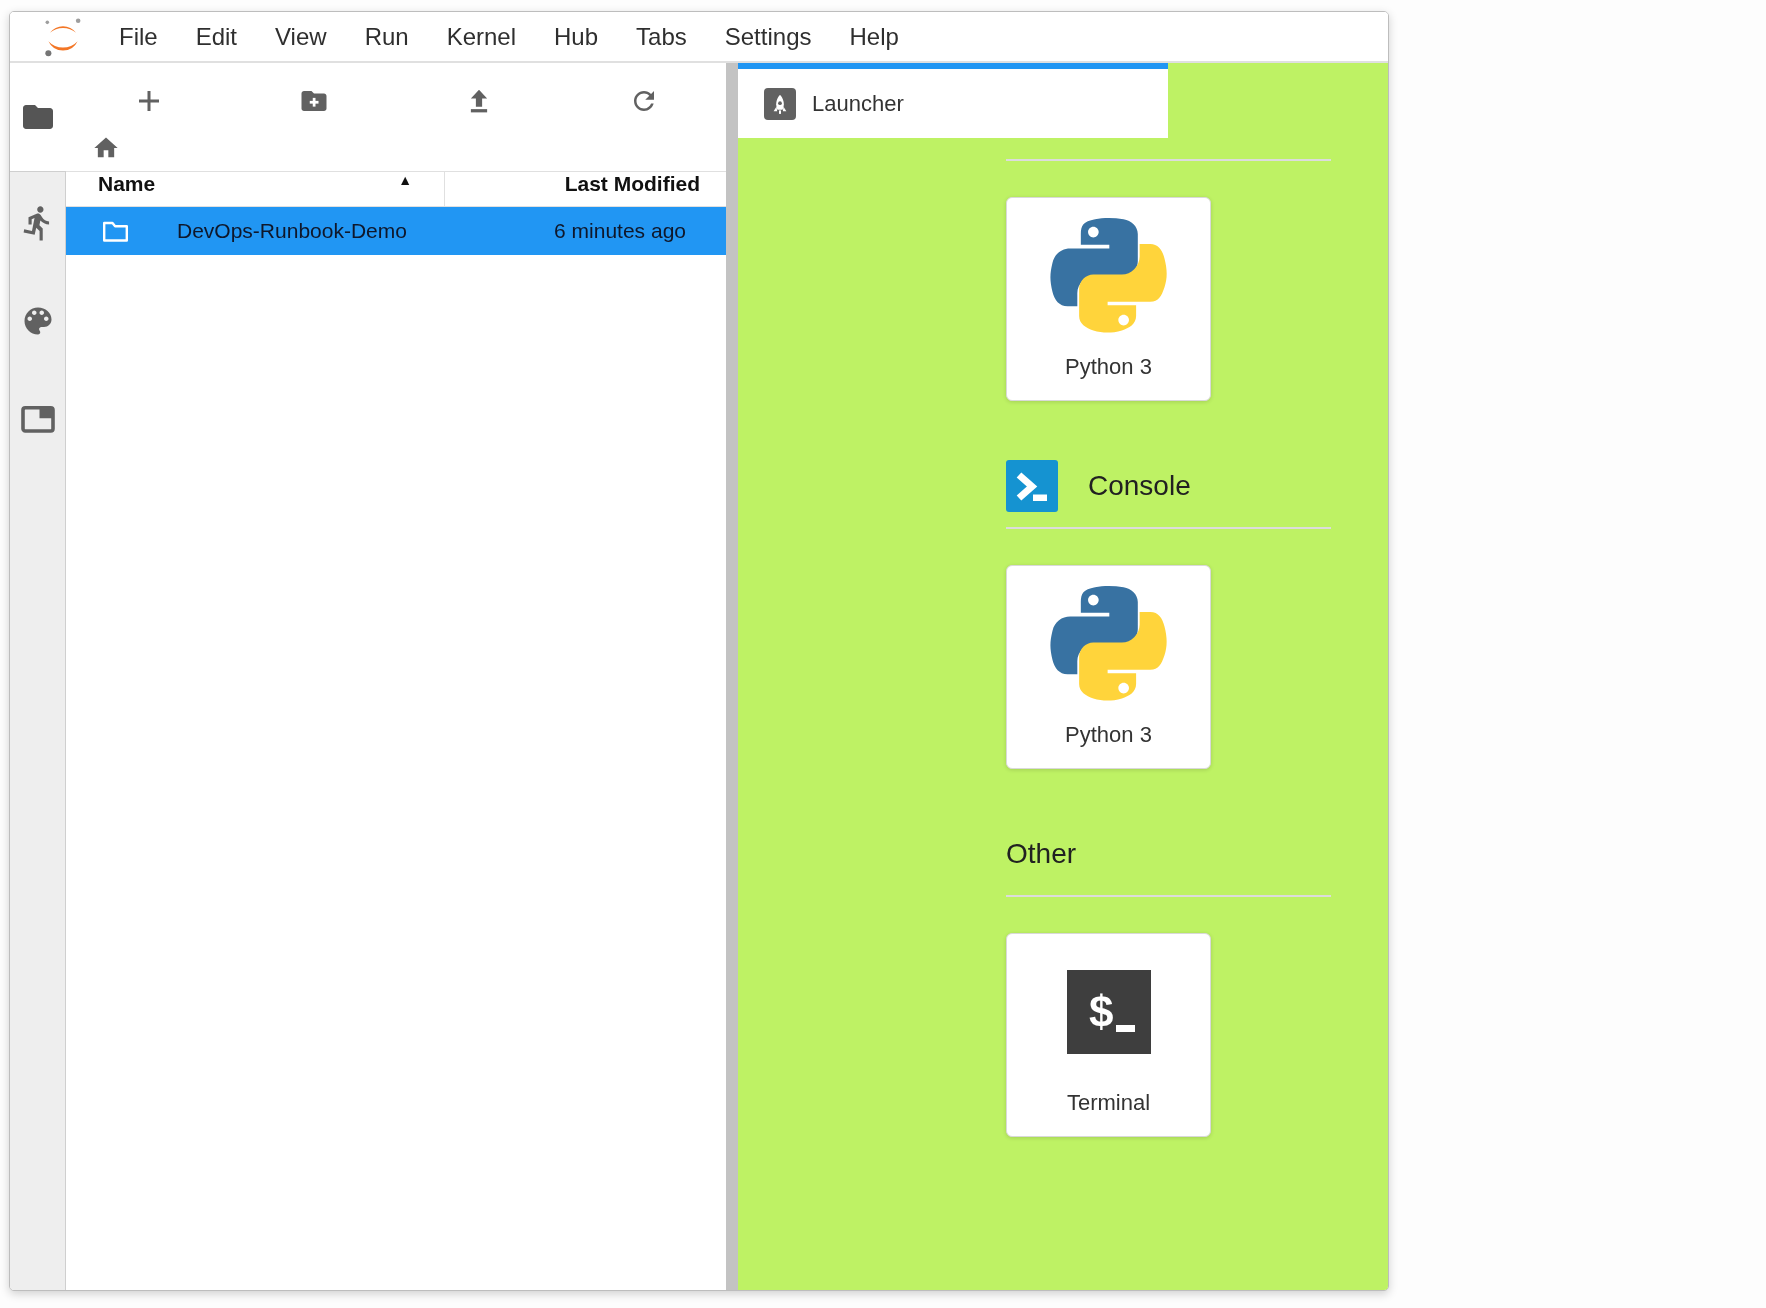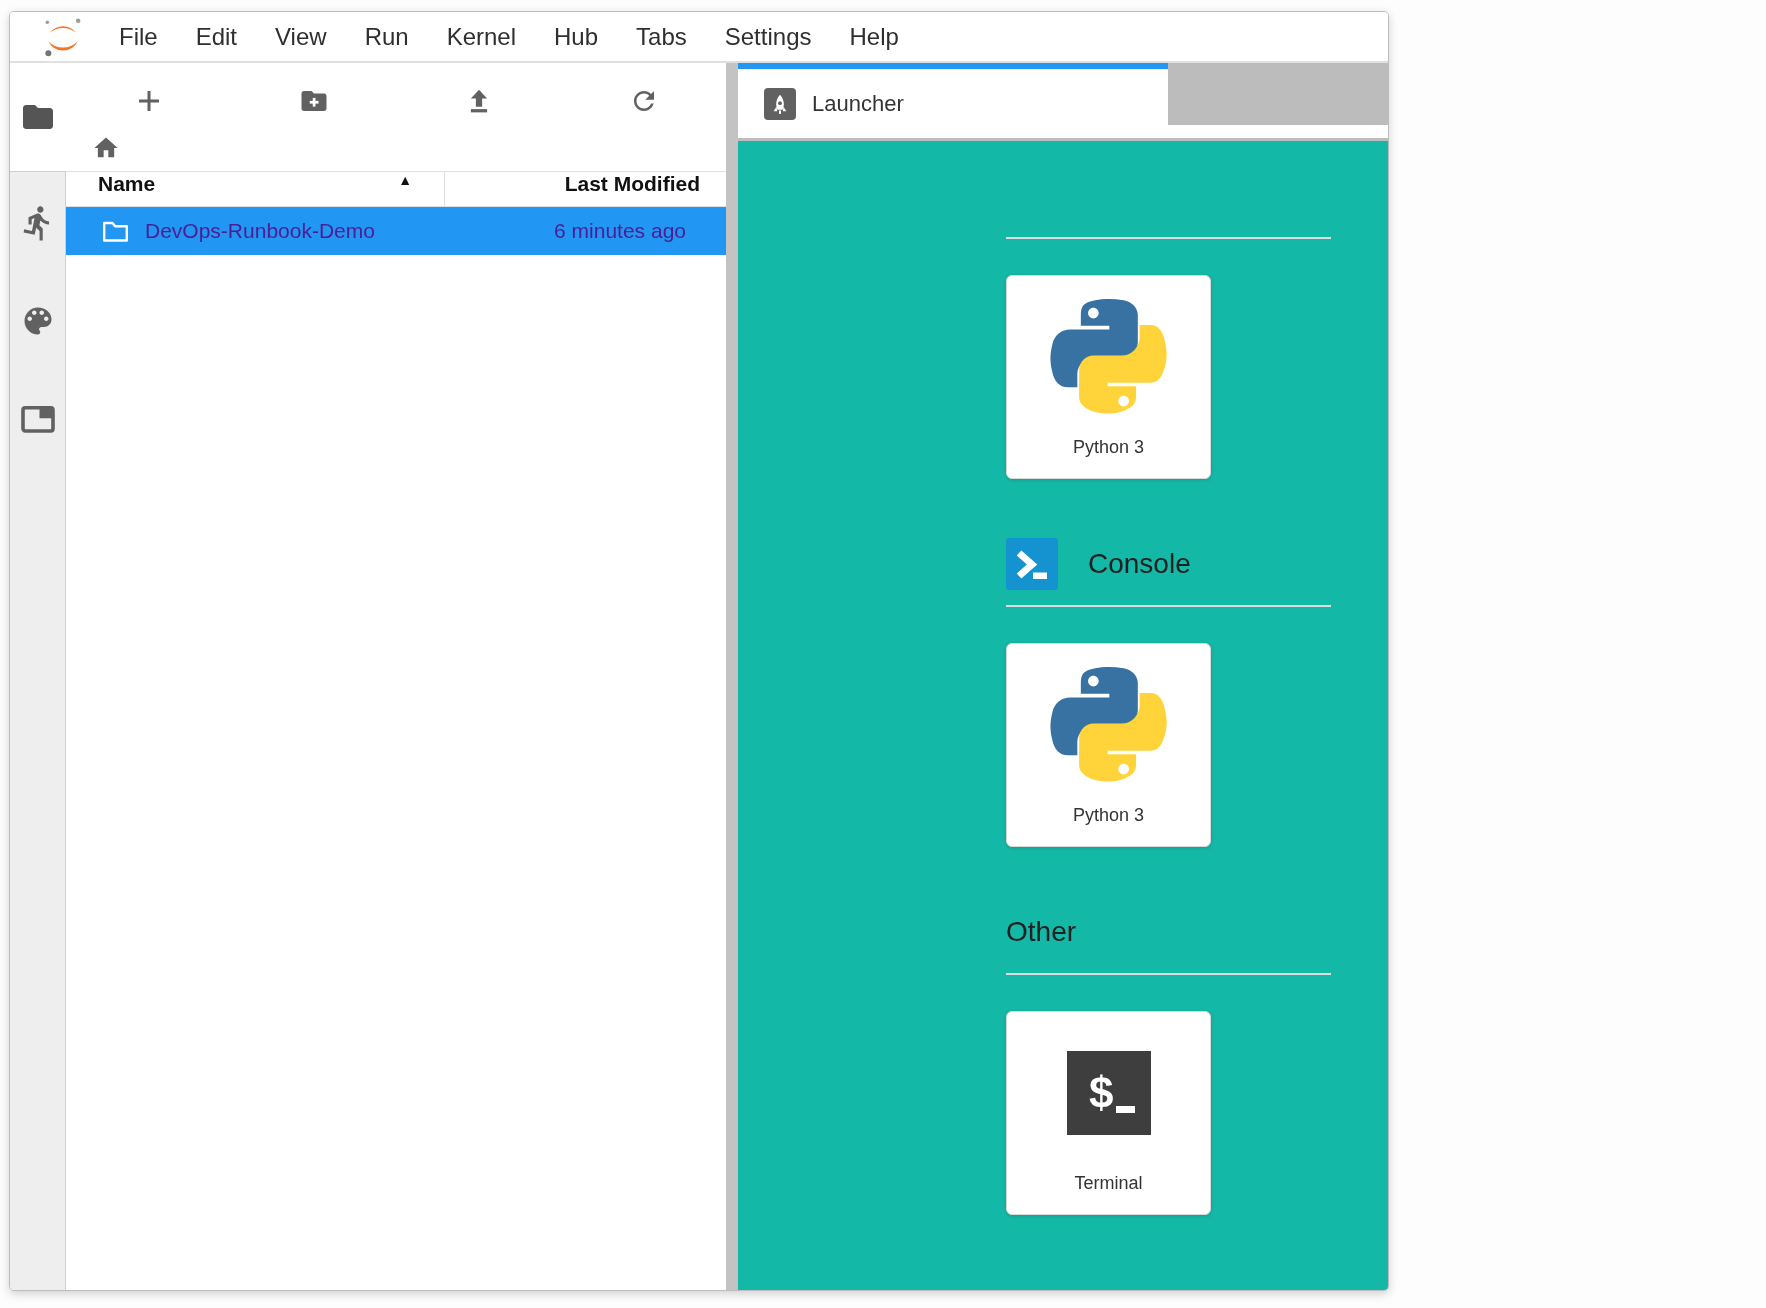--- a/index.html
+++ b/index.html
@@ -42,31 +42,31 @@
     height:36px; flex:none; display:flex; align-items:stretch;
     border-top:1px solid #e0e0e0; border-bottom:1px solid #e0e0e0;
     font-size:21px; font-weight:bold; color:#111;
   }
   .col-name { flex:1; display:flex; align-items:flex-start; padding-left:32px; }
   .sort-indicator { margin-left:auto; margin-right:32px; font-size:14px; color:#111; }
   .col-sep { width:1px; background:#e0e0e0; }
   .col-modified { width:281px; flex:none; display:flex; align-items:flex-start; justify-content:flex-end; padding-right:26px; }
   .fb-row {
     height:48px; flex:none; display:flex; align-items:center;
-    background:#2196f3; color:#4c1d95; font-size:21px;
+    background:#2196f3; color:#0f172a; font-size:21px;gap:32px;
   }
   .row-folder-icon { margin-left:36px; margin-right:16px; flex:none; display:flex; }
   .row-name { flex:1; }
   .row-modified { width:281px; flex:none; text-align:right; padding-right:40px; }
 
   
   .v-divider { width:12px; flex:none; background:#c3c3c3; }
 
   
-  .main { flex:1; min-width:0; display:flex; flex-direction:column; background:#14b8a6; }
+  .main { flex:1; min-width:0; display:flex; flex-direction:row; background:#bef264; }
   .tabbar { position:relative; height:78px; flex:none; background:#fff; }
   .tabband { height:62px; background:#bcbcbc; }
   .tabline { position:absolute; left:0; bottom:0; width:100%; height:3px; background:#bdbdbd; }
   .tab {
     position:absolute; left:0; top:0; width:430px; height:75px; background:#fff;
     border-top:6px solid #2196f3; display:flex; align-items:center; padding-left:26px; gap:16px;
   }
   .tab-icon { width:32px; height:32px; background:#616161; border-radius:4px; display:flex; align-items:center; justify-content:center; flex:none; }
   .tab-label { font-size:22px; color:#333; }
 
@@ -76,21 +76,21 @@
   .console-box { width:52px; height:52px; background:#1593d1; border-radius:3px; }
   .section-title { font-size:28px; color:#212121; }
   .section-divider { margin-top:14px; border-bottom:2px solid #dcdcdc; }
   .cards { display:flex; gap:32px; margin-top:36px; margin-bottom:58px; }
   .card {
     width:205px; height:204px; background:#fff; border:1px solid #d9d9d9; border-radius:6px;
     box-shadow:0 1px 4px rgba(0,0,0,0.14);
     display:flex; flex-direction:column; align-items:center; padding-bottom:20px; cursor:pointer;
   }
   .card-icon { flex:1; display:flex; align-items:center; justify-content:center; }
-  .card-label { font-size:18px; color:#333; flex:none; }
+  .card-label { font-size:22px; color:#333; flex:none; }
 </style>
 </head>
 <body>
 
 <div class="window">
 
   <div class="menubar">
     <svg class="logo" viewBox="0 0 44 44">
       <path d="M8 26 A 15.5 15.5 0 0 0 36 26 A 19 19 0 0 1 8 26 Z" fill="#f37626"></path>
       <path d="M9.5 18 A 15.5 15.5 0 0 1 34.5 18 A 19 19 0 0 0 9.5 18 Z" fill="#f37626"></path>

